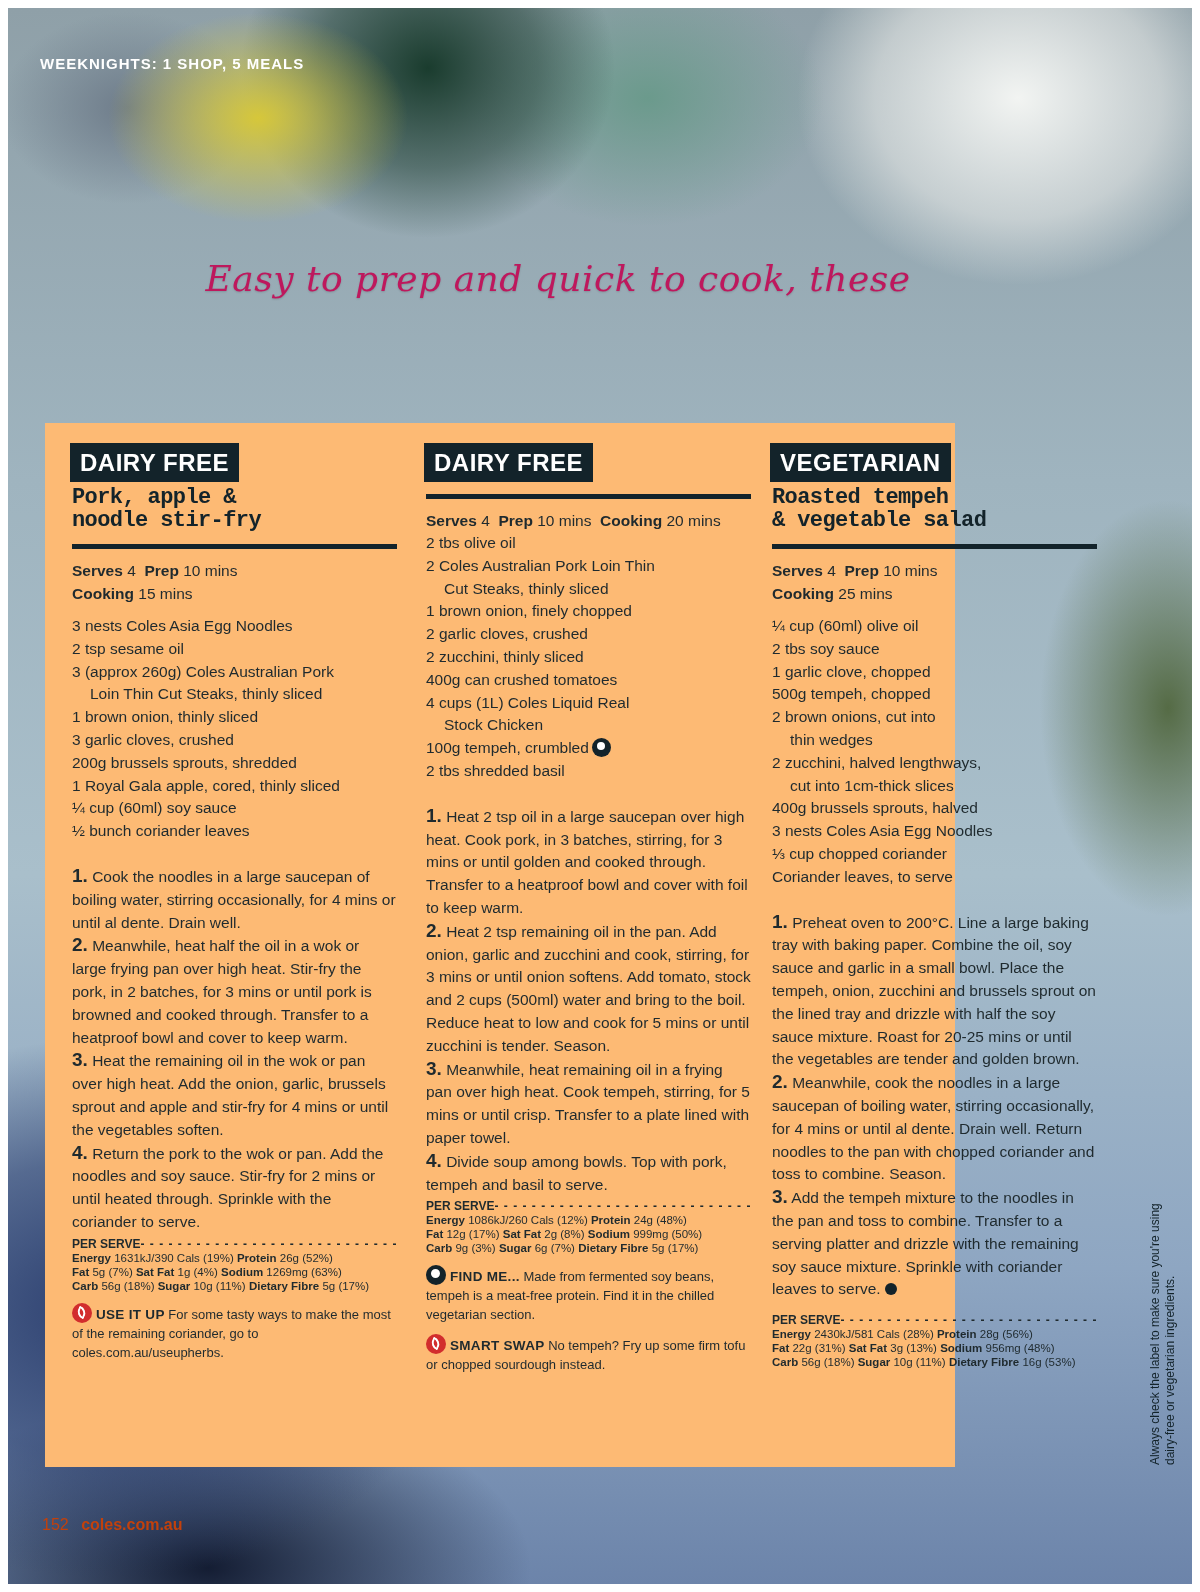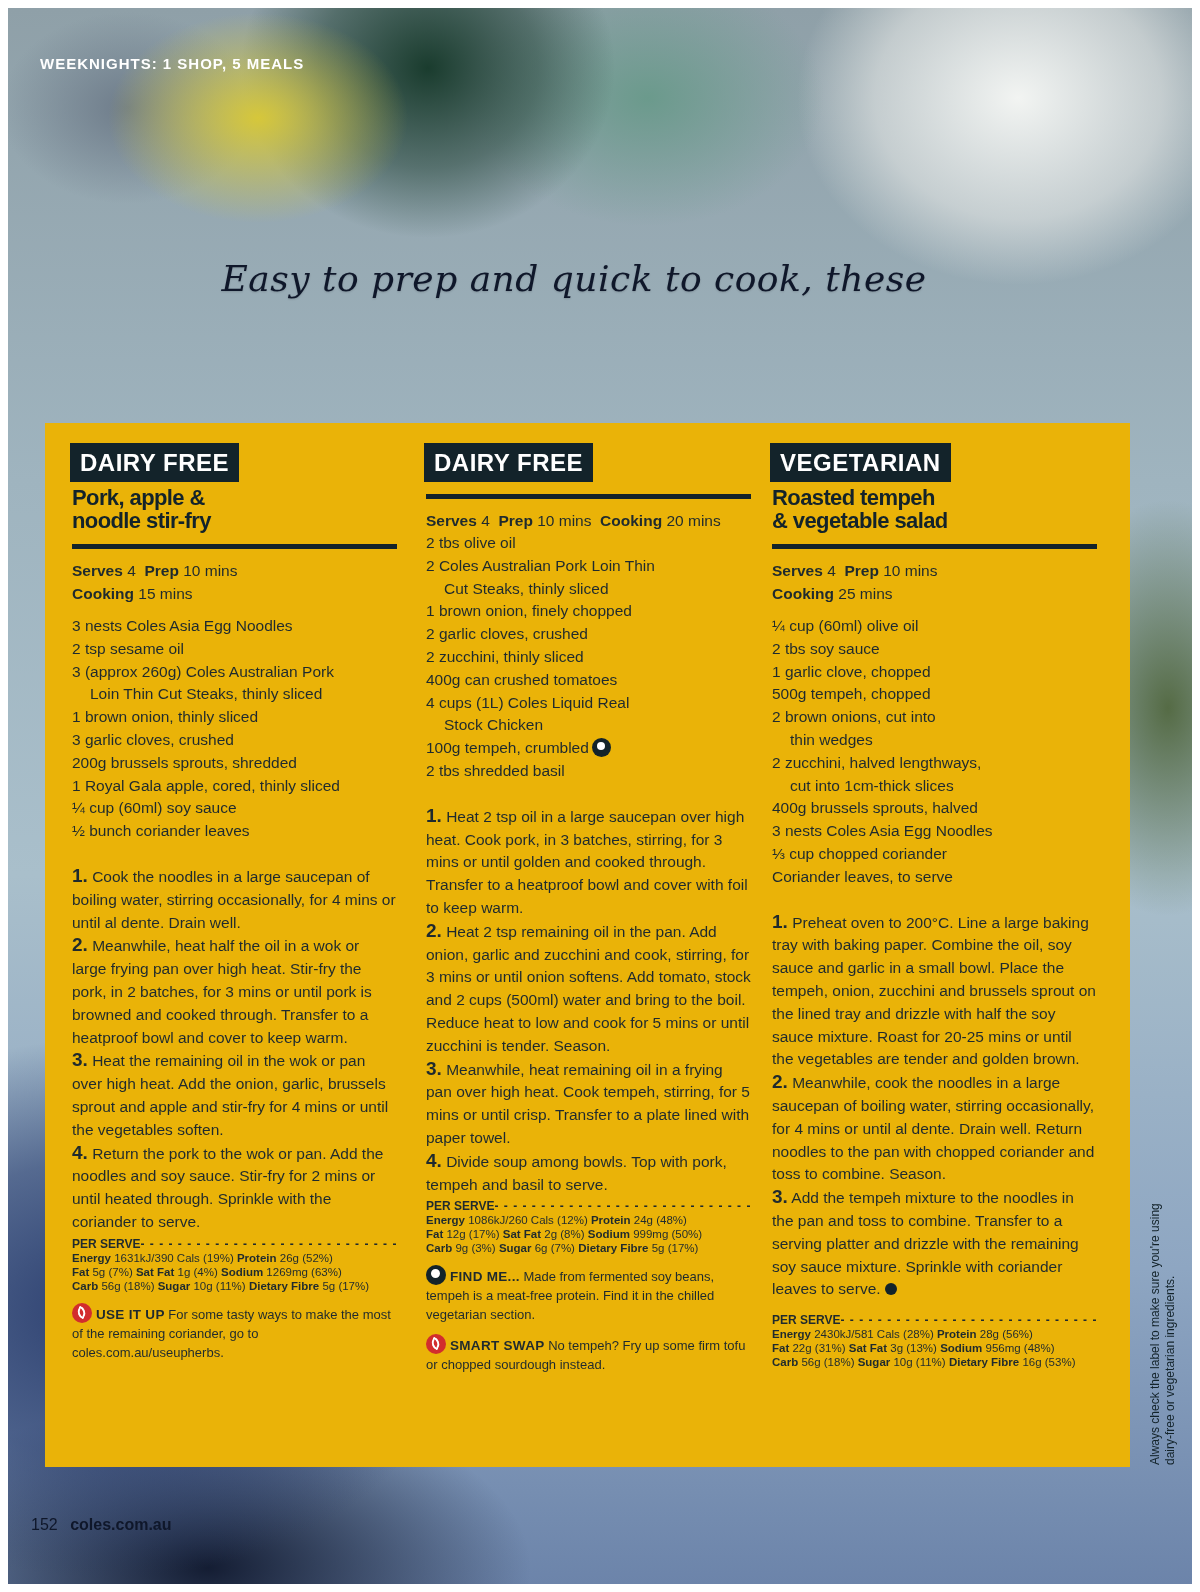--- a/index.html
+++ b/index.html
@@ -19,38 +19,37 @@
       radial-gradient(ellipse 400px 300px at 100px 1300px, #2b3e6e 0%, rgba(43,62,110,0.6) 50%, rgba(0,0,0,0) 90%),
       radial-gradient(ellipse 380px 200px at 200px 1560px, #141d33 0%, rgba(0,0,0,0) 85%),
       linear-gradient(180deg, #8fa0a8 0%, #9fb4bf 30%, #a9bfcb 55%, #8ea6c2 80%, #6c84aa 100%);
   }
   .section-label {
     position: absolute; left: 40px; top: 55px; color: #fff; font-weight: bold;
     font-size: 15px; letter-spacing: 1px;
   }
   .tagline {
     position: absolute; left: 0; width: 1116px; top: 248px; text-align: center;
-    color: #0f172a; font-family: "DejaVu Serif", serif; font-style: italic;
+    color: #be185d; font-family: "DejaVu Serif", serif; font-style: italic;
     font-size: 36px; line-height: 62px; letter-spacing: 0.5px;
     text-shadow: 0 1px 2px rgba(0,0,0,0.15);
-    margin-left: 16px;
   }
   .card {
-    position: absolute; left: 45px; top: 423px; width: 1085px; height: 1044px; background: #eab308;
+    position: absolute; left: 45px; top: 423px; width: 910px; height: 1044px; background: #fdba74;
   }
   .col { position: absolute; top: 20px; width: 325px; }
   .col.c1 { left: 27px; }
   .col.c2 { left: 381px; }
   .col.c3 { left: 727px; }
   .tag {
     display: inline-block; background: #13232a; color: #fff; font-weight: bold;
     font-size: 24px; padding: 6px 10px 5px 10px; letter-spacing: 0.5px; margin-left: -2px;
   }
   .title {
-    font-family: Liberation Sans, sans-serif; font-weight: bold; font-size: 22px;
+    font-family: Liberation Mono, monospace; font-weight: bold; font-size: 22px;
     line-height: 23px; color: #13232a; margin-top: 4px; letter-spacing: -0.6px;
   }
   .rule { height: 5px; background: #13232a; margin-top: 12px; }
   .meta { font-size: 15.5px; line-height: 23px; margin-top: 10px; }
   .meta b { font-weight: bold; }
   .ingredients { margin-top: 10px; font-size: 15.5px; line-height: 22.8px; }
   .ing { white-space: pre-wrap; }
   .ing.indent { padding-left: 18px; }
   .method { margin-top: 22px; font-size: 15.5px; line-height: 22.8px; }
   .step-num { font-weight: bold; font-size: 19px; }
@@ -79,21 +78,21 @@
     vertical-align: -4px; margin-left: 3px; position: relative;
   }
   .inline-icon::after {
     content: ""; position: absolute; left: 5px; top: 4px; width: 8px; height: 8px; border-radius: 50%; background: #fff;
   }
   .end-dot { display: inline-block; width: 12px; height: 12px; border-radius: 50%; background: #13232a; vertical-align: -1px; margin-left: 4px; }
   .disclaimer {
     position: absolute; left: 1148px; top: 1465px; transform-origin: left top; transform: rotate(-90deg);
     width: 290px; font-size: 12px; line-height: 15px; color: #13232a;
   }
-  .footer { position: absolute; left: 31px; top: 1516px; color: #0f172a; font-size: 16px; }
+  .footer { position: absolute; left: 42px; top: 1516px; color: #c2410c; font-size: 16px; }
   .footer .page-num { margin-right: 8px; }
   .footer .site { font-weight: bold; }
 </style>
 </head>
 <body>
 
 <div class="page"></div>
 
 <div class="section-label">WEEKNIGHTS: 1 SHOP, 5 MEALS</div>
 

